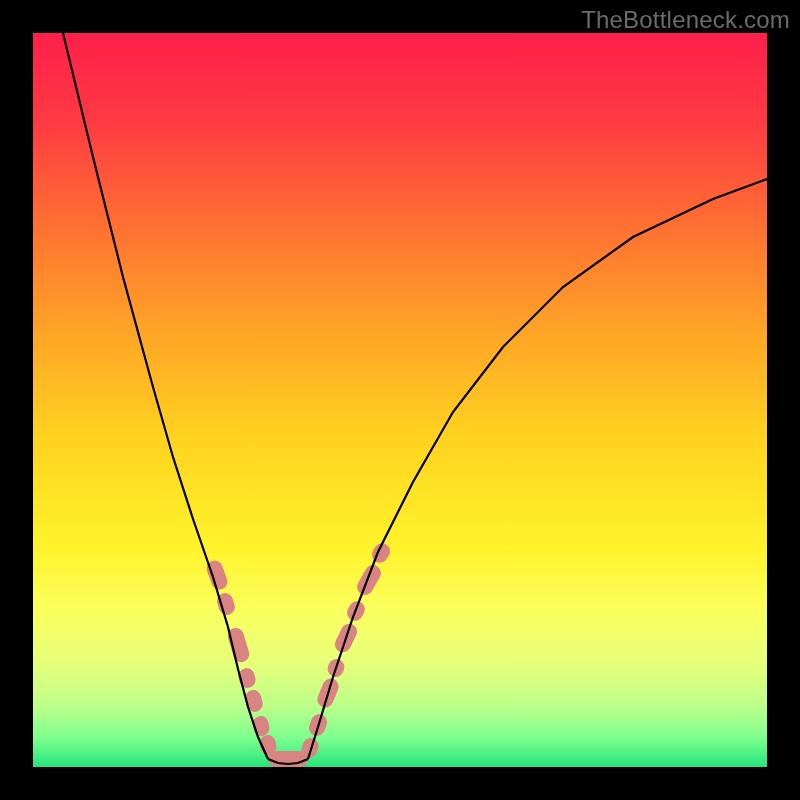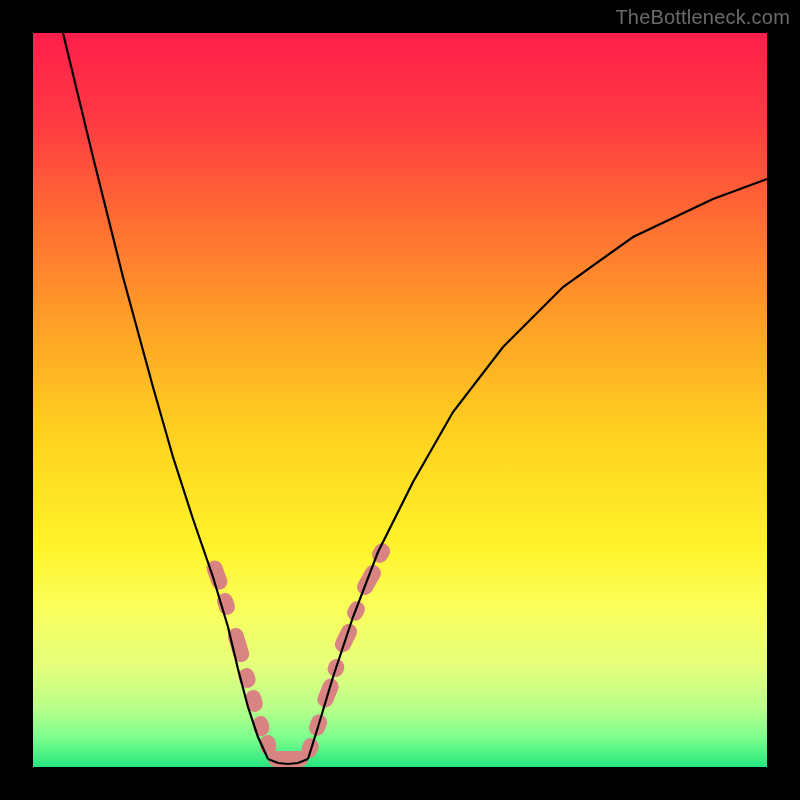--- a/index.html
+++ b/index.html
@@ -24,21 +24,21 @@
     left: 0;
     top: 0;
     width: 100%;
     height: 100%;
   }
   .watermark {
     position: absolute;
     top: 6px;
     right: 10px;
     color: #6b6b6b;
-    font-size: 20px;
+    font-size: 24px;
     letter-spacing: 0.2px;
     z-index: 10;
     margin-left: 9px;
   }
   svg.curve {
     position: absolute;
     left: 0;
     top: 0;
     width: 100%;
     height: 100%;

